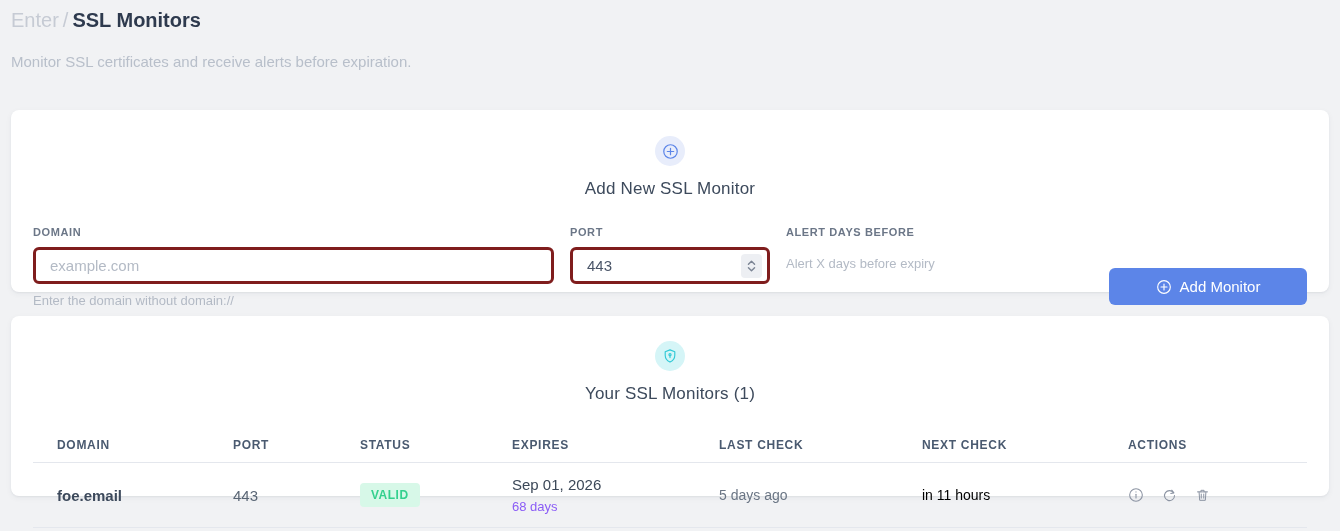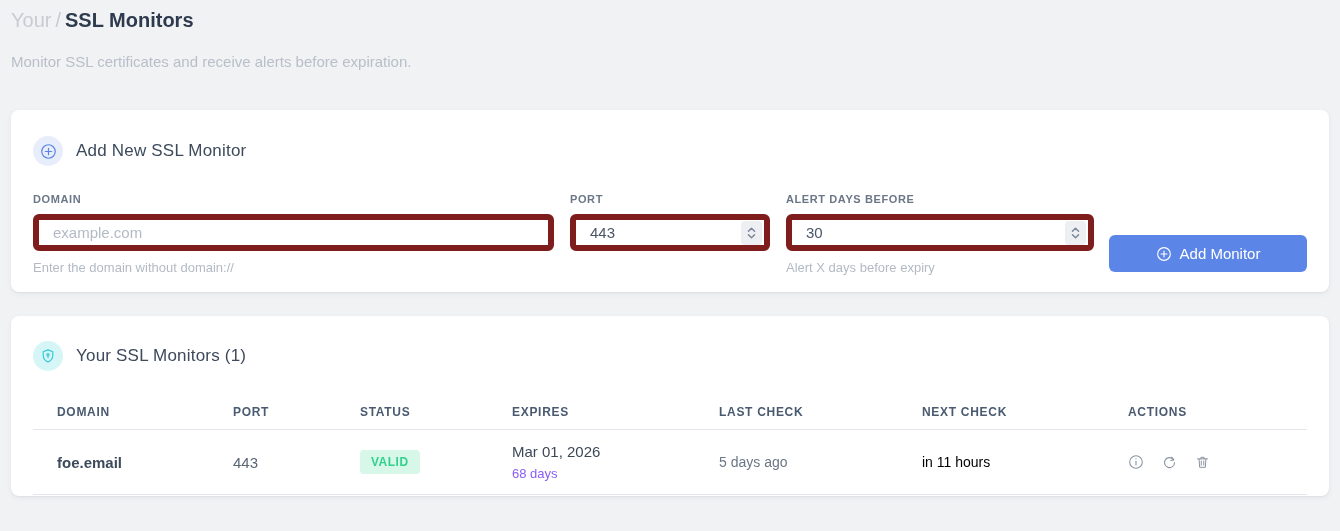--- a/index.html
+++ b/index.html
@@ -21,21 +21,21 @@
   
   .card {
     background: #ffffff;
     border-radius: 8px;
     margin: 0 11px;
     box-shadow: 0 1px 2px rgba(40,50,70,0.06), 0 2px 6px rgba(40,50,70,0.05);
   }
   .card-add { margin-top: 40px; padding: 26px 22px 24px 22px; height: 182px; }
   .card-list { margin-top: 24px; padding: 25px 22px 22px 22px; height: 180px; }
 
-  .card-head { display: flex; align-items: center; gap: 13px; }
+  .card-head { display: flex; align-items: center; gap: 13px; flex-direction: column; }
   .icon-badge {
     width: 30px; height: 30px; border-radius: 50%;
     display: flex; align-items: center; justify-content: center;
     flex: 0 0 auto;
   }
   .icon-badge.blue { background: #e8edfb; }
   .icon-badge.cyan { background: #d5f5f7; }
   .icon-badge svg { display: block; }
   .card-title { font-size: 17px; font-weight: 500; color: #3d4a5c; letter-spacing: 0.2px; }
 
@@ -45,21 +45,21 @@
   .field-domain { flex: 1 1 auto; margin-right: 16px; }
   .field-port { width: 200px; flex: 0 0 auto; margin-right: 16px; }
   .field-alert { width: 308px; flex: 0 0 auto; margin-right: 15px; }
   .field-label {
     font-size: 11px; font-weight: 700; letter-spacing: 0.6px;
     color: #6b7687; text-transform: uppercase; margin-bottom: 9px;
   }
   .input-wrap { position: relative; }
   .text-input {
     width: 100%; height: 37px;
-    border: 6px solid #7f1d1d; border-radius: 6px;
+    border: 3px solid #7f1d1d; border-radius: 6px;
     padding: 0 14px; font-size: 15px; color: #4a5568;
     font-family: "Liberation Sans", sans-serif;
     background: #ffffff; outline: none;
   }
   .text-input::placeholder { color: #b3bac5; }
   .stepper {
     position: absolute; right: 8px; top: 7px;
     width: 21px; height: 24px; border-radius: 4px;
     background: #edeff3; display: flex; align-items: center; justify-content: center;
     cursor: pointer;
@@ -109,21 +109,21 @@
     display: flex; align-items: center; justify-content: center;
     width: 16px; height: 17px;
   }
   .action-btn svg { display: block; }
 </style>
 </head>
 <body>
 
 <div class="page-header">
   <div class="breadcrumb">
-    <span class="crumb-muted">Your</span><span class="crumb-sep">/</span><span class="crumb-current">SSL Monitors</span>
+    <span class="crumb-muted">Enter</span><span class="crumb-sep">/</span><span class="crumb-current">SSL Monitors</span>
   </div>
   <div class="page-subtitle">Monitor SSL certificates and receive alerts before expiration.</div>
 </div>
 
 <div class="card card-add">
   <div class="card-head">
     <span class="icon-badge blue">
       <svg width="17" height="17" viewBox="0 0 24 24" fill="none" stroke="#5c85e8" stroke-width="1.7" stroke-linecap="round">
         <circle cx="12" cy="12" r="9.5"></circle>
         <path d="M12 7.5v9M7.5 12h9"></path>
@@ -149,29 +149,20 @@
           <svg width="11" height="14" viewBox="0 0 12 16" fill="none" stroke="#7b8494" stroke-width="1.6" stroke-linecap="round" stroke-linejoin="round">
             <polyline points="2.5,6 6,2.5 9.5,6"></polyline>
             <polyline points="2.5,10 6,13.5 9.5,10"></polyline>
           </svg>
         </span>
       </div>
     </div>
 
     <div class="field field-alert">
       <label class="field-label">ALERT DAYS BEFORE</label>
-      <div class="input-wrap">
-        <input class="text-input" type="text" value="30" style="">
-        <span class="stepper">
-          <svg width="11" height="14" viewBox="0 0 12 16" fill="none" stroke="#7b8494" stroke-width="1.6" stroke-linecap="round" stroke-linejoin="round">
-            <polyline points="2.5,6 6,2.5 9.5,6"></polyline>
-            <polyline points="2.5,10 6,13.5 9.5,10"></polyline>
-          </svg>
-        </span>
-      </div>
       <div class="field-helper">Alert X days before expiry</div>
     </div>
 
     <div class="btn-col">
       <button class="btn-primary">
         <span style="display:flex;">
           <svg width="16" height="16" viewBox="0 0 24 24" fill="none" stroke="#ffffff" stroke-width="1.7" stroke-linecap="round">
             <circle cx="12" cy="12" r="9.5"></circle>
             <path d="M12 7.5v9M7.5 12h9"></path>
           </svg>
@@ -205,21 +196,21 @@
       <div class="t-cell">ACTIONS</div>
     </div>
 
     <div class="t-row t-body-row">
       <div class="t-cell cell-domain">foe.email</div>
       <div class="t-cell cell-port">443</div>
       <div class="t-cell">
         <span class="badge-valid">VALID</span>
       </div>
       <div class="t-cell cell-expires">
-        <div class="exp-date">Mar 01, 2026</div>
+        <div class="exp-date">Sep 01, 2026</div>
         <div class="exp-days">68 days</div>
       </div>
       <div class="t-cell cell-last">5 days ago</div>
       <div class="t-cell cell-next">in 11 hours</div>
       <div class="t-cell cell-actions">
         <button class="action-btn">
           <span style="display:flex;">
             <svg width="16" height="16" viewBox="0 0 24 24" fill="none" stroke="#8b93a2" stroke-width="1.6" stroke-linecap="round">
               <circle cx="12" cy="12" r="9.5"></circle>
               <path d="M12 11v5.5"></path>

